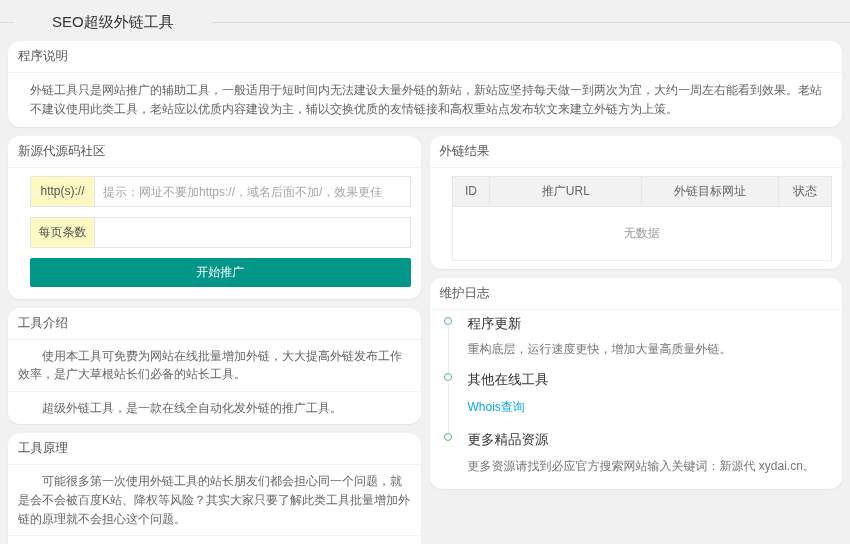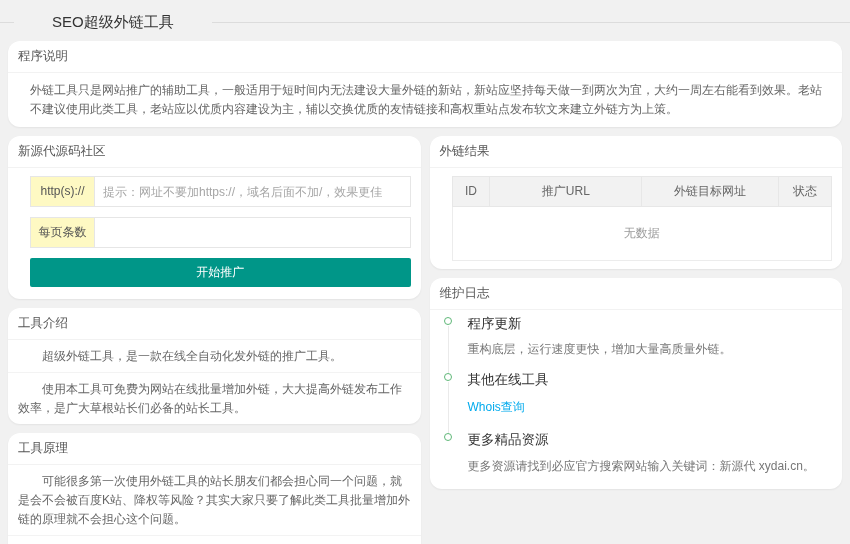--- a/index.html
+++ b/index.html
@@ -94,22 +94,22 @@
             <div class="input-row">
               <span class="input-addon">每页条数</span>
             </div>
             <button class="submit-btn">开始推广</button>
           </div>
         </div>
 
         <div class="card">
           <div class="card-header">工具介绍</div>
           <div>
+            <div class="para">使用本工具可免费为网站在线批量增加外链，大大提高外链发布工作效率，是广大草根站长们必备的站长工具。</div>
             <div class="para">超级外链工具，是一款在线全自动化发外链的推广工具。</div>
-            <div class="para">使用本工具可免费为网站在线批量增加外链，大大提高外链发布工作效率，是广大草根站长们必备的站长工具。</div>
           </div>
         </div>
 
         <div class="card">
           <div class="card-header">工具原理</div>
           <div>
             <div class="para">可能很多第一次使用外链工具的站长朋友们都会担心同一个问题，就是会不会被百度K站、降权等风险？其实大家只要了解此类工具批量增加外链的原理就不会担心这个问题。</div>
             <div class="para">此类工具的原理其实非常简单，网络上几乎所有的网站查询工具（例如爱站网、去查网和Chinaz站长工具）都会留下查询网站的外链。你要是把网络上的每一个工具站都去查询一遍，就能为查询的网站建设大量的外链。</div>
 
           </div>

